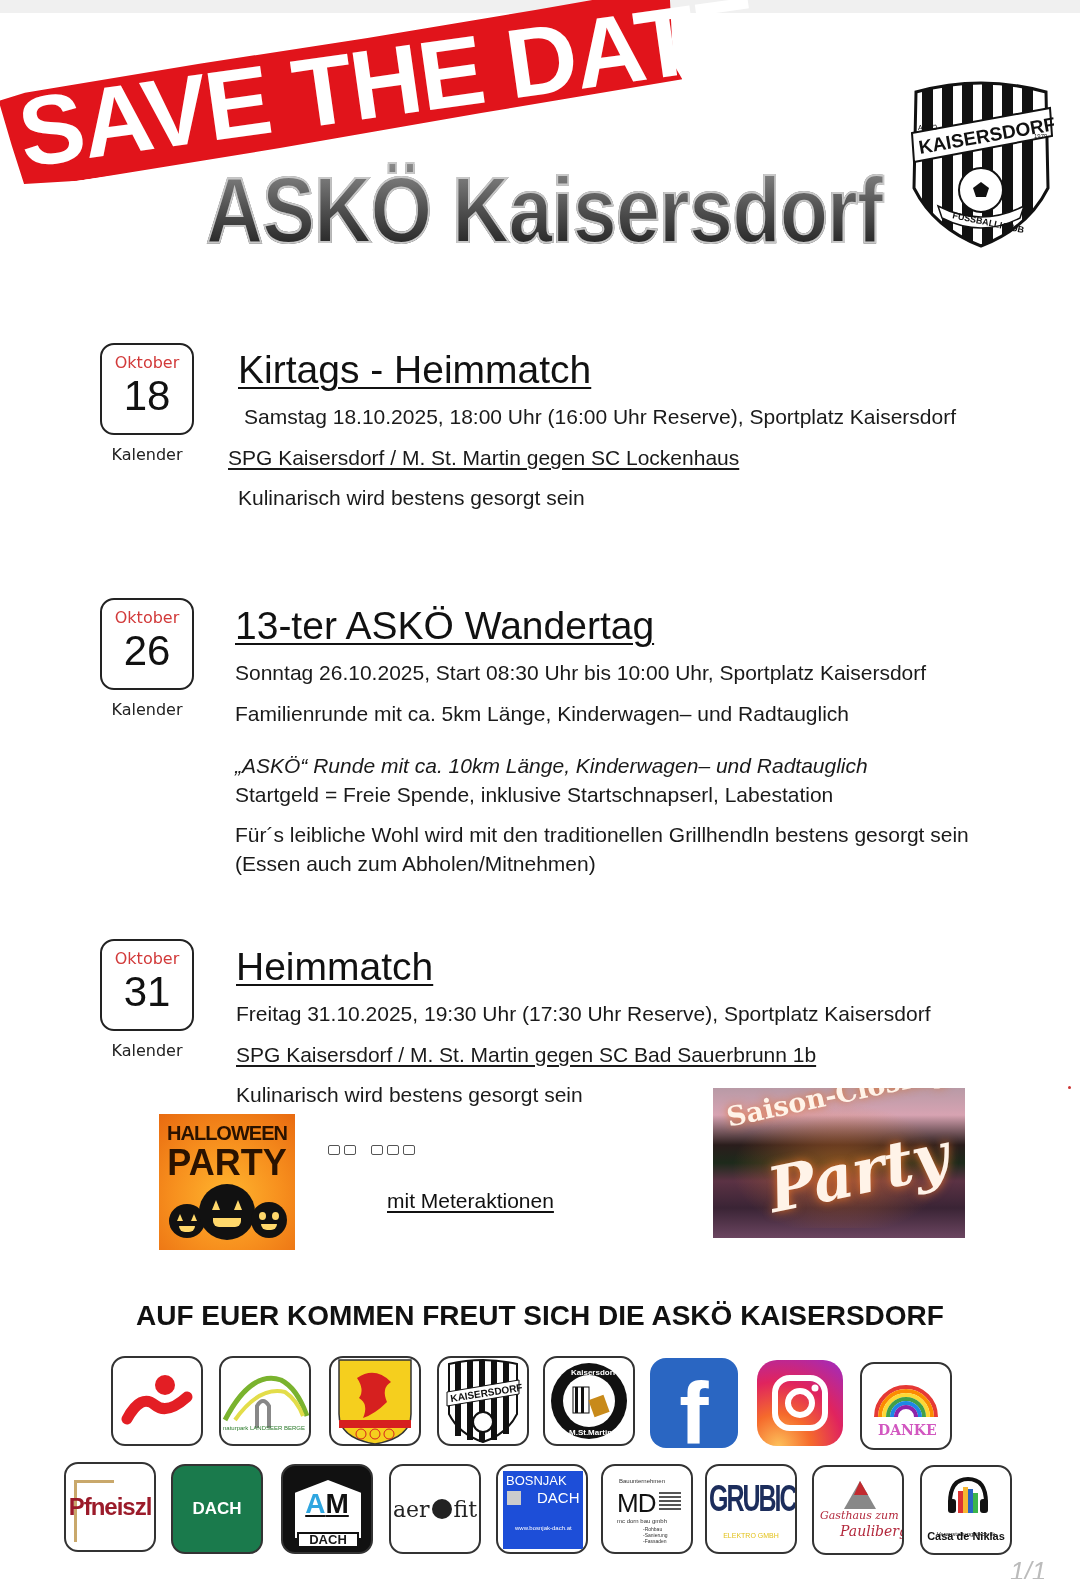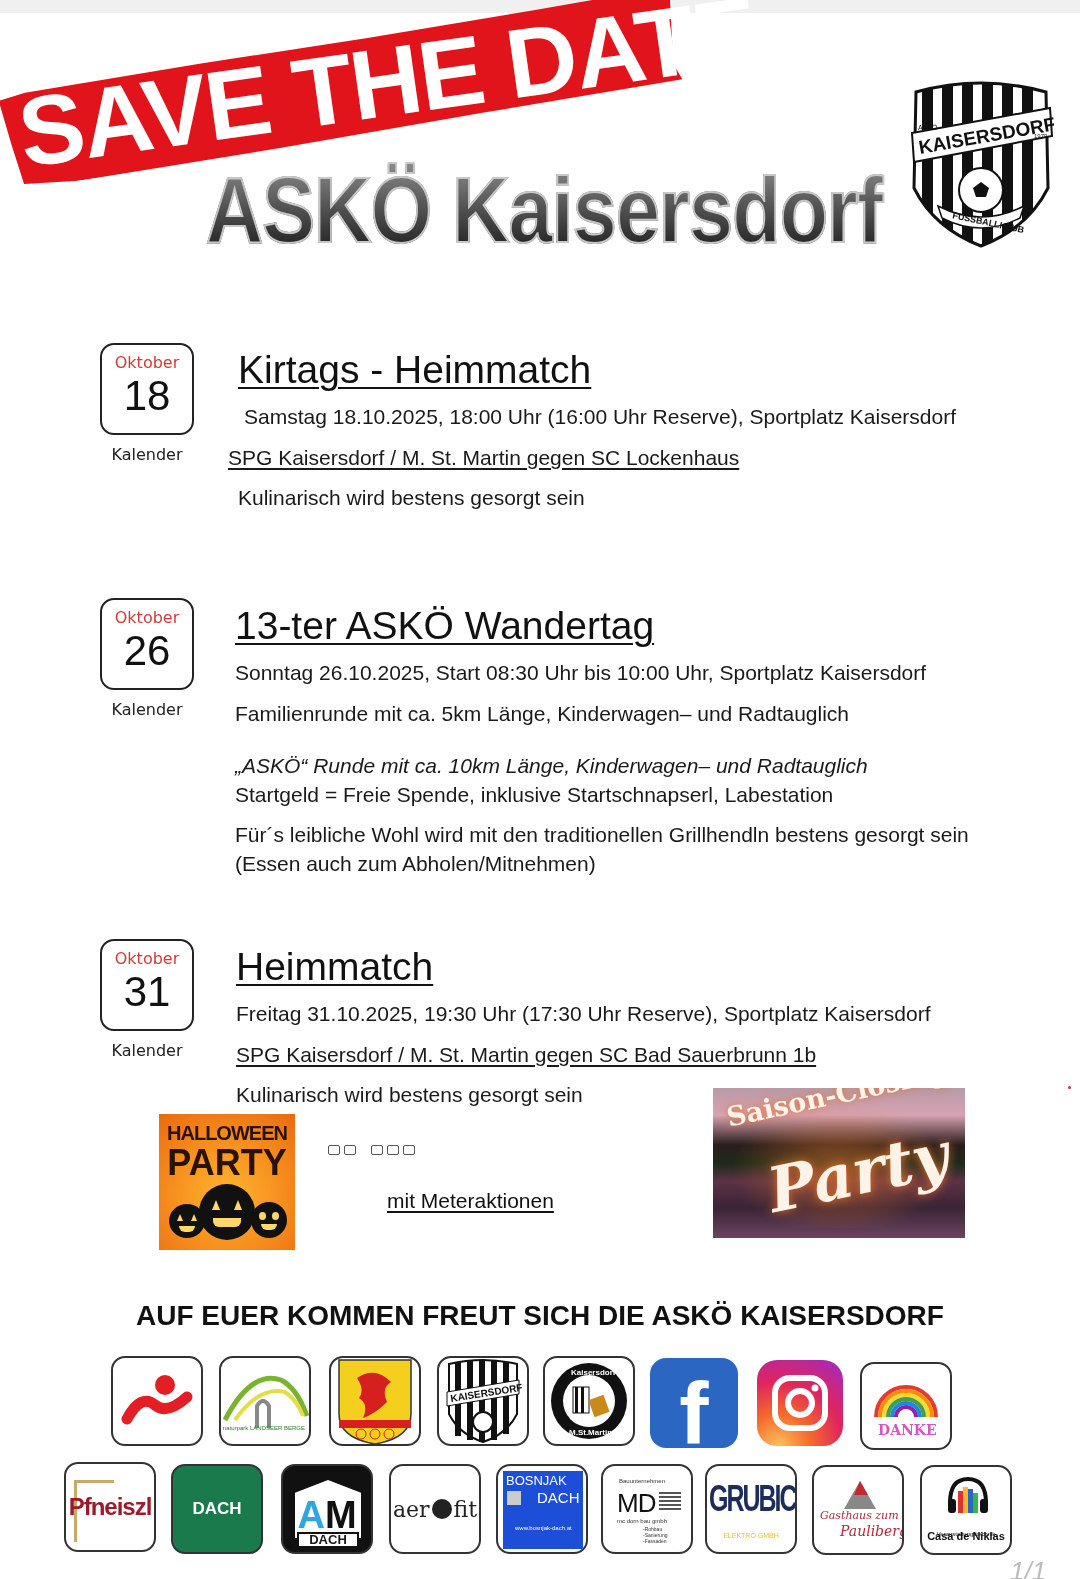--- a/index.html
+++ b/index.html
@@ -257,21 +257,21 @@
 
 <div class="tile" style="left:64px; top:1462px;">
   <div style="position:absolute; left:8px; top:16px; width:40px; height:62px; border:3px solid #c9a86b; border-right:none; border-bottom:none;"></div>
   <span class="tile-txt" style="position:relative; color:#9b1b2a; font-size:24px; letter-spacing:-1px;">Pfneiszl</span>
 </div>
 <div class="tile" style="left:171px; top:1464px; background:#1a7a4c;">
   <span class="tile-txt" style="color:#fff; font-size:17px;">DACH</span>
 </div>
 <div class="tile" style="left:281px; top:1464px; background:#111;">
   <div style="position:absolute; left:12px; top:14px; width:66px; height:58px; background:#fff; clip-path: polygon(50% 0, 100% 22%, 100% 100%, 0 100%, 0 22%);"></div>
-  <span class="tile-txt" style="position:absolute; top:28px; left:0; width:100%; font-size:38px; color:#111;"><span style="color:#2fa6e0;">A</span>M</span>
+  <span class="tile-txt" style="position:absolute; top:22px; left:0; width:100%; font-size:28px; color:#111;text-decoration:underline;"><span style="color:#2fa6e0;">A</span>M</span>
   <div style="position:absolute; left:14px; top:66px; width:62px; height:16px; background:#fff; border:2px solid #111; text-align:center; font-weight:bold; font-size:13px; line-height:12px;">DACH</div>
 </div>
 <div class="tile" style="left:389px; top:1464px;">
   <span style="font-family:'DejaVu Serif', serif; font-size:22px; color:#222;">aer</span>
   <span style="display:inline-block; width:20px; height:20px; border-radius:50%; background:#222; margin:0 2px;"></span>
   <span style="font-family:'DejaVu Serif', serif; font-size:22px; color:#222;">fit</span>
 </div>
 <div class="tile" style="left:496px; top:1464px;">
   <div style="position:absolute; left:5px; top:5px; width:80px; height:78px; background:#1d4ed8;">
     <div style="position:absolute; left:3px; top:2px; font-size:13px; color:#fff;">BOSNJAK</div>

